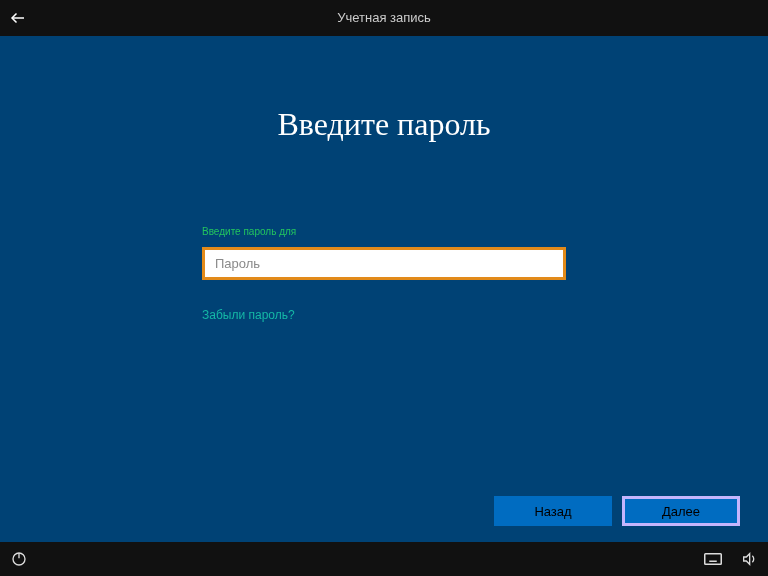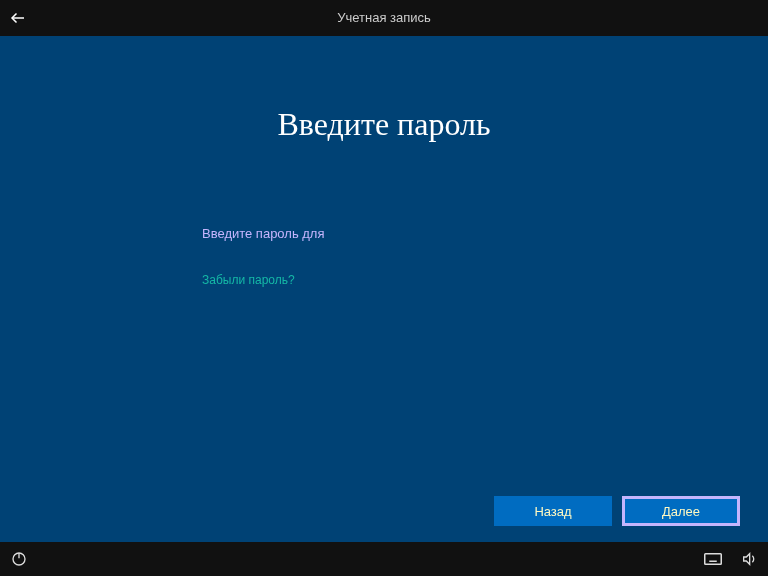--- a/index.html
+++ b/index.html
@@ -51,23 +51,23 @@
   }
 
   .form-area {
     position: absolute;
     top: 190px;
     left: 50%;
     transform: translateX(-50%);
     width: 364px;
   }
   .prompt {
-    font-size: 13px;
-    margin-bottom: 4px;
-    color: #c4b5fd;
+    font-size: 10px;
+    margin-bottom: 10px;
+    color: #22c55e;
   }
   .pw-wrap {
     border: 3px solid #e28a1a;
     background: #fff;
   }
   .pw-input {
     width: 100%;
     border: none;
     outline: none;
     padding: 6px 10px;
@@ -93,21 +93,21 @@
   }
   .btn {
     width: 118px;
     height: 30px;
     display: flex;
     align-items: center;
     justify-content: center;
     font-size: 13px;
     cursor: pointer;
     background: #006cc1;
-    color: #fef9c3;
+    color: #000000;
     border: 2px solid transparent;
   }
   .btn.primary {
     border: 3px solid #c4b5fd;
   }
 
   .bottombar {
     height: 34px;
     background: #111;
     display: flex;
@@ -135,20 +135,23 @@
     <span>Учетная запись</span>
   </div>
 </div>
 
 <div class="main">
 
   <div class="title">Введите пароль</div>
 
   <div class="form-area">
     <div class="prompt">Введите пароль для</div>
+    <div class="pw-wrap">
+      <input class="pw-input" type="password" placeholder="Пароль" style="">
+    </div>
     <div class="forgot">Забыли пароль?</div>
   </div>
 
   <div class="buttons">
     <div class="btn">
       <span>Назад</span>
     </div>
     <div class="btn primary">
       <span>Далее</span>
     </div>

